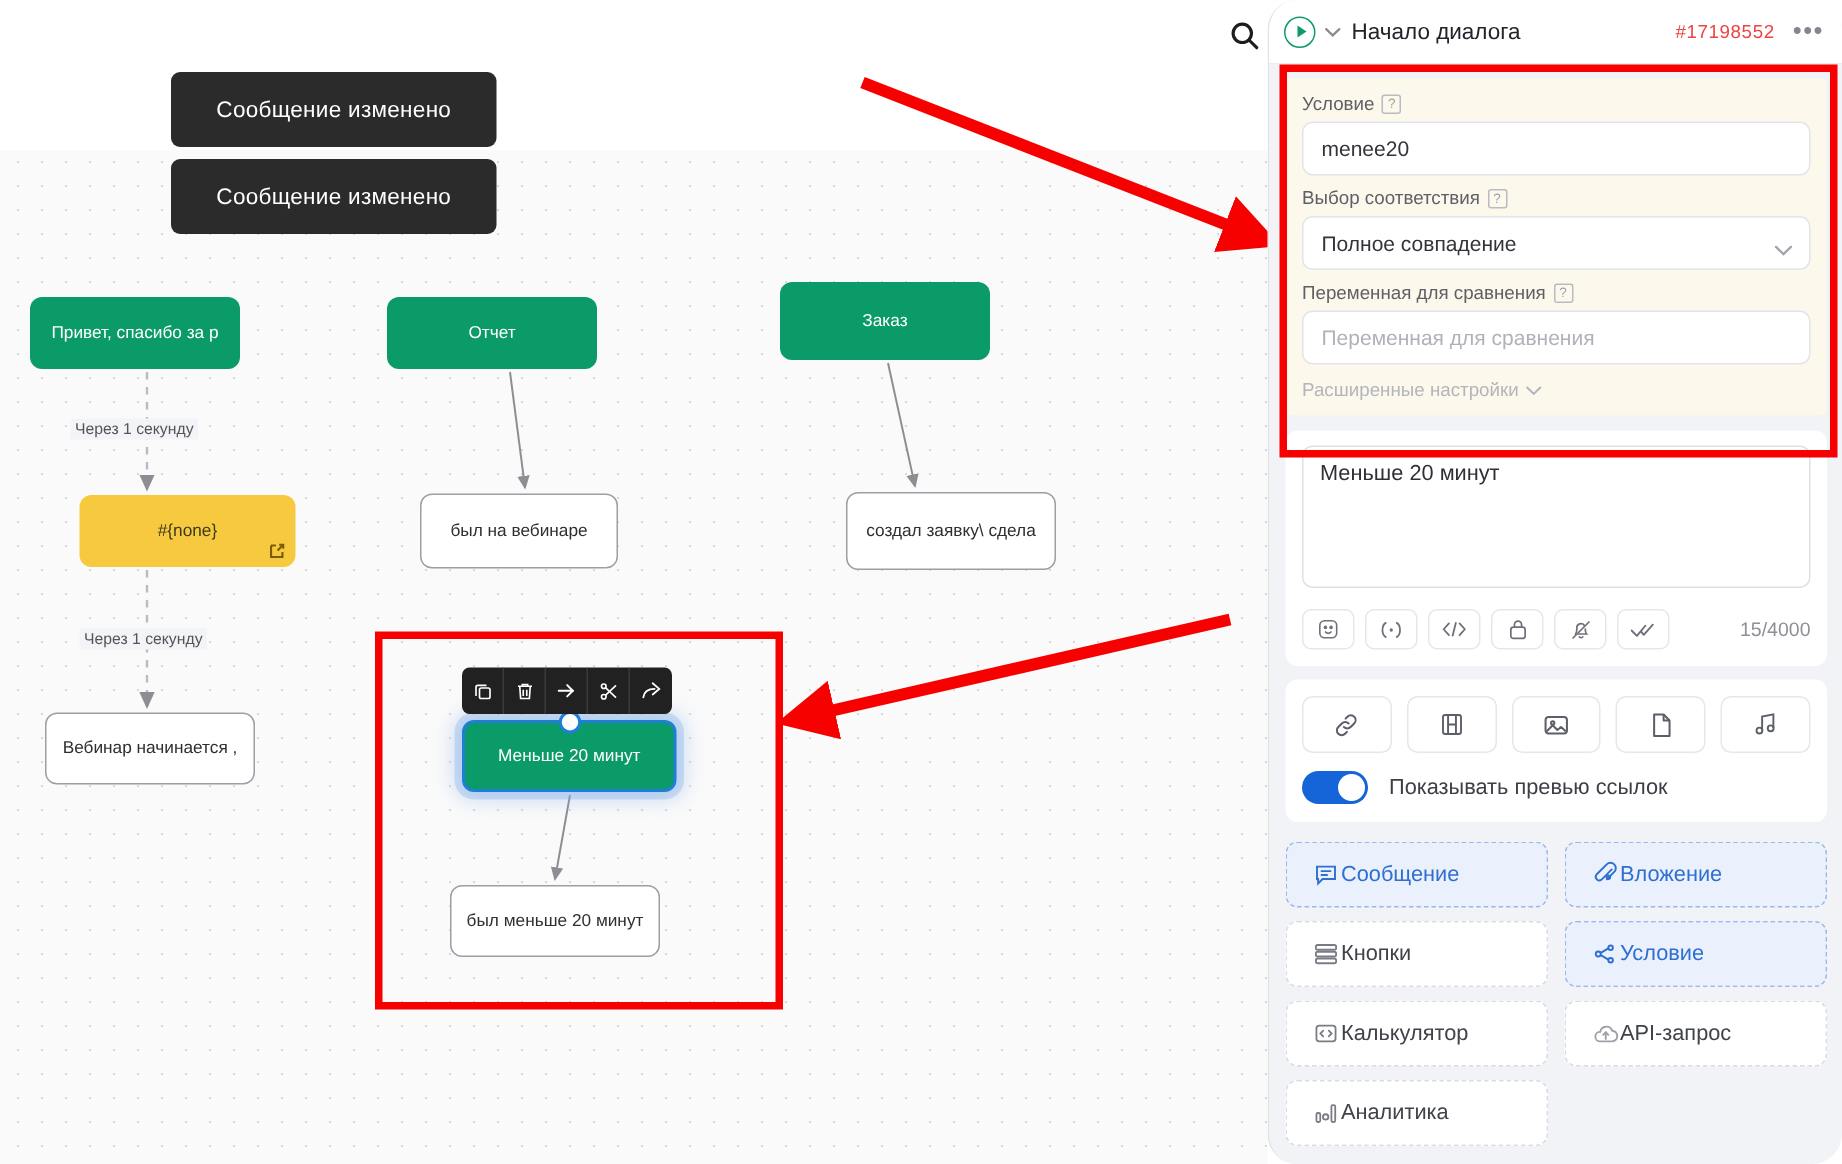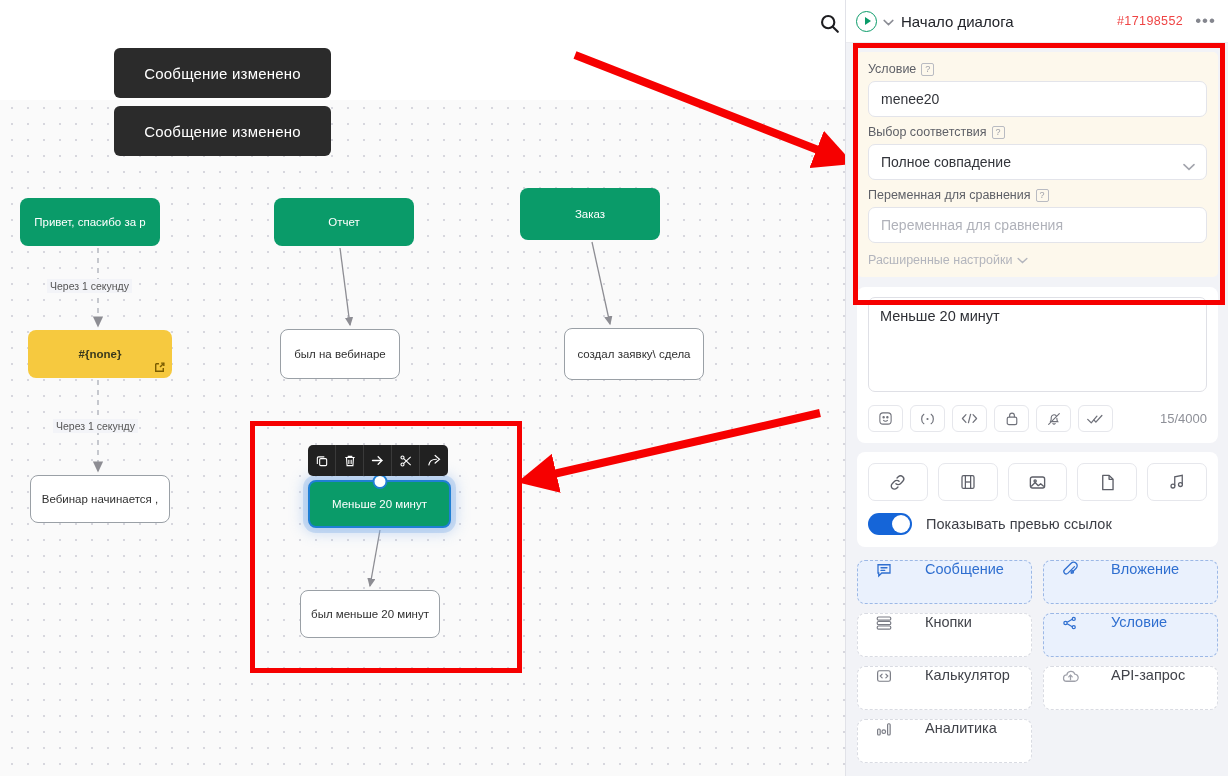--- a/index.html
+++ b/index.html
@@ -37,40 +37,40 @@
   #toast1 { left: 114px; top: 48px; width: 217px; height: 50px; }
   #toast2 { left: 114px; top: 106px; width: 217px; height: 50px; }
 
   
   .node {
     position: absolute; border-radius: 8px; display: flex;
     align-items: center; justify-content: center; text-align: center;
     font-size: 11.5px; padding: 0 10px;
   }
   .node.green { background: #0a9b69; color: #fff; }
-  .node.yellow { background: #f6c93f; color: #3a3a1d; font-weight: 700; }
+  .node.yellow { background: #f6c93f; color: #3a3a1d; font-weight: 400; margin-left: 25px; }
   .node.white { background: #fff; color: #2f2f2f; border: 1px solid #9aa0a6; }
   .node.selected {
     border: 2px solid #1f7fd4;
     box-shadow: 0 0 0 5px rgba(120,170,230,.30), 0 0 14px 5px rgba(140,180,235,.45);
   }
   .node-port {
     position: absolute; top: -8px; left: 50%; transform: translateX(-50%);
     width: 15px; height: 15px; border-radius: 50%;
     background: #fff; border: 2px solid #1f7fd4;
   }
   .node-ext-icon {
     position: absolute; right: 6px; bottom: 4px; width: 13px; height: 13px;
   }
 
   #n-privet   { left: 20px;  top: 198px; width: 140px; height: 48px; }
   #n-none     { left: 28px;  top: 330px; width: 144px; height: 48px; }
   #n-webinar  { left: 30px;  top: 475px; width: 140px; height: 48px; align-items: center; }
-  #n-otchet   { left: 274px; top: 198px; width: 140px; height: 48px; }
-  #n-vebinare { left: 280px; top: 329px; width: 120px; height: 50px; }
+  #n-otchet   { left: 258px; top: 198px; width: 140px; height: 48px; }
+  #n-vebinare { left: 280px; top: 329px; width: 132px; height: 50px; }
   #n-zakaz    { left: 520px; top: 188px; width: 140px; height: 52px; }
   #n-zayavku  { left: 540px; top: 328px; width: 140px; height: 52px; margin-left: 24px; }
   #n-menshe   { left: 308px; top: 480px; width: 143px; height: 48px; }
   #n-byl20    { left: 300px; top: 590px; width: 140px; height: 48px; }
 
   .edge-label {
     position: absolute; font-size: 10.5px; color: #555;
     background: #f3f4f8; padding: 1px 3px; white-space: nowrap;
   }
   #lbl1 { left: 47px; top: 279px; }
@@ -92,21 +92,21 @@
   .annot-box {
     position: absolute; border: 5px solid #f60000; pointer-events: none; z-index: 40;
   }
   #annot-box-panel { left: 853px; top: 43px; width: 372px; height: 262px; }
   #annot-box-node  { left: 250px; top: 421px; width: 272px; height: 252px; }
   .annot-arrow { position: absolute; z-index: 41; pointer-events: none; }
 
   
   #panel {
     position: absolute; left: 845px; top: 0; width: 383px; height: 776px;
-    background: #f2f3f7; border-left: 1px solid #e1e2e8; overflow: hidden;
+    background: #f2f3f7; border-left: 1px solid #e1e2e8; overflow: hidden; border-radius: 20px;
   }
   #panel-header {
     height: 43px; background: #fff; display: flex; align-items: center;
     padding: 0 12px 0 10px; border-bottom: 1px solid #ececf0;
   }
   .play-circle {
     width: 21px; height: 21px; border-radius: 50%; border: 1.6px solid #0a9b69;
     display: flex; align-items: center; justify-content: center; flex: none; cursor: pointer;
   }
   .play-circle i {
@@ -186,22 +186,22 @@
     border-radius: 50%; background: #fff;
   }
   #preview-label { margin-left: 14px; font-size: 14.5px; color: #3d3f46; }
 
   
   #blocks-grid {
     margin: 13px 10px 0 11px; display: grid; grid-template-columns: 1fr 1fr;
     gap: 9px 11px;
   }
   .block-btn {
-    height: 44px; border-radius: 8px; display: flex; align-items: flex-start;
-    padding-left: 16px; gap: 31px; font-size: 14.5px; cursor: pointer;
+    height: 44px; border-radius: 8px; display: flex; align-items: center;
+    padding-left: 16px; gap: 0; font-size: 14.5px; cursor: pointer;
     border: 1px dashed #d9dbe2; background: #fff; color: #41434a;
   }
   .block-btn.active {
     background: #eaf1fd; border: 1px dashed #9cb8e6; color: #2f6fd0;
   }
   .block-icon { display: flex; align-items: center; justify-content: center; width: 20px; flex: none; }
 </style>
 </head>
 <body>
 

